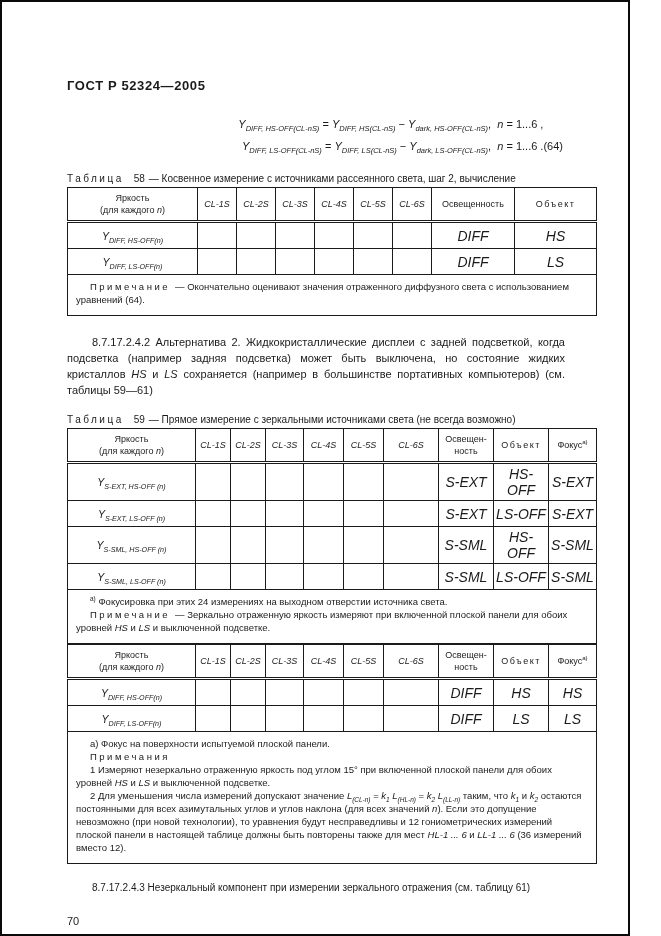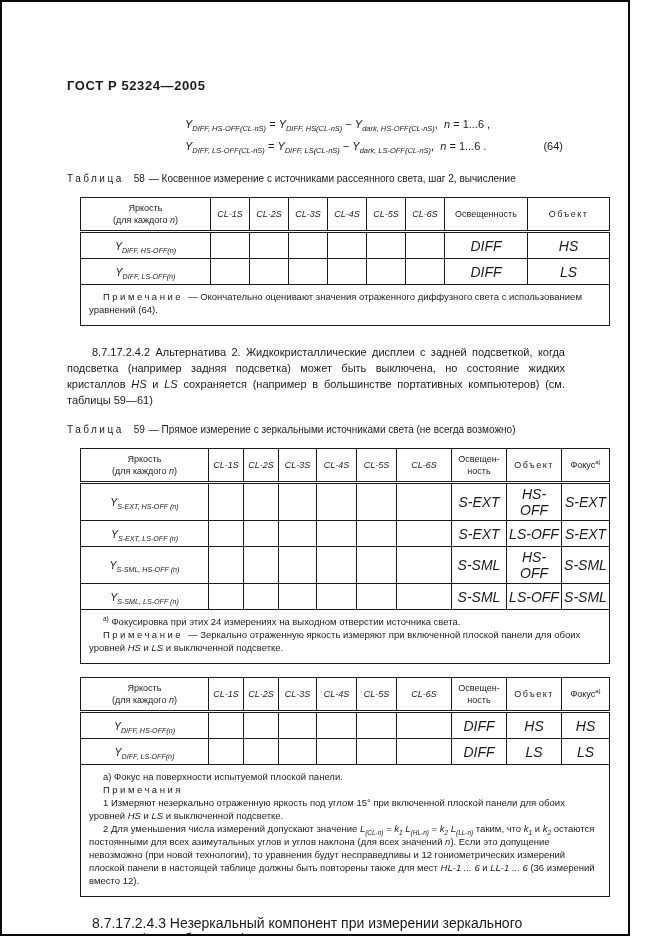--- a/index.html
+++ b/index.html
@@ -7,40 +7,40 @@
     position:relative; width:630px; height:936px; box-sizing:border-box;
     border:2px solid #0a0a0a; background:#fff; overflow:hidden;
     padding:76px 63px 0 65px;
     font-family:"Liberation Sans","DejaVu Sans",sans-serif;
     color:#1b1b1b;
   }
   .it{font-style:italic;}
   sub{font-size:0.68em; line-height:0;}
   sup{font-size:0.68em; line-height:0; vertical-align:super;}
   .gost-header{font-size:13px; font-weight:bold; letter-spacing:0.6px;}
-  .eq-block{display:flex; align-items:flex-end; margin:20px 0 8px 118px;}
+  .eq-block{display:flex; align-items:flex-end; margin:20px 0 8px 118px;text-align:right;}
   .eq-lines{flex:1;}
   .eq-line{font-size:11px; line-height:22px; white-space:nowrap;}
   .eq-number{font-size:11px; line-height:22px; padding-right:2px;}
   .tbl-caption{font-size:10px; margin:16px 0 3px 0;}
   .cap-label{letter-spacing:2.5px;}
   .cap-num{margin:0 4px 0 4px;padding-left:6px;}
-  table{border-collapse:collapse; table-layout:fixed; width:529px; margin:13px;}
+  table{border-collapse:collapse; table-layout:fixed; width:529px; margin:0;}
   th,td{border:1px solid #1b1b1b; padding:2px 2px; vertical-align:middle; text-align:center;}
   thead th{font-size:9px; font-weight:normal; border-bottom:3px double #1b1b1b; padding:4px 2px; line-height:12px;}
   th.cl{font-style:italic;}
   th.obj{letter-spacing:1.5px;}
   td.lbl{height:21px; font-size:10.5px;}
   td.val{font-size:14px; font-style:italic;}
   td.emptycell{height:21px;}
   td.notecell{text-align:left; font-size:9.5px; line-height:13px; padding:5px 8px 9px 8px;}
   .note-para{text-indent:14px;}
   .spaced{letter-spacing:2.5px; margin-right:5px;}
   .body-para{font-size:11px; line-height:16px; margin:18px 0 0 0; text-indent:25px; text-align:justify;}
-  .section-head{font-size:14px; margin:18px 0 0 0; text-indent:25px;}
+  .section-head{font-size:10px; margin:18px 0 0 0; text-indent:25px;}
   .page-num{font-size:11px; margin-top:22px;}
 </style>
 </head>
 <body>
 
 <div class="page">
 
   <div class="gost-header">ГОСТ Р 52324—2005</div>
 
   <div class="eq-block">

